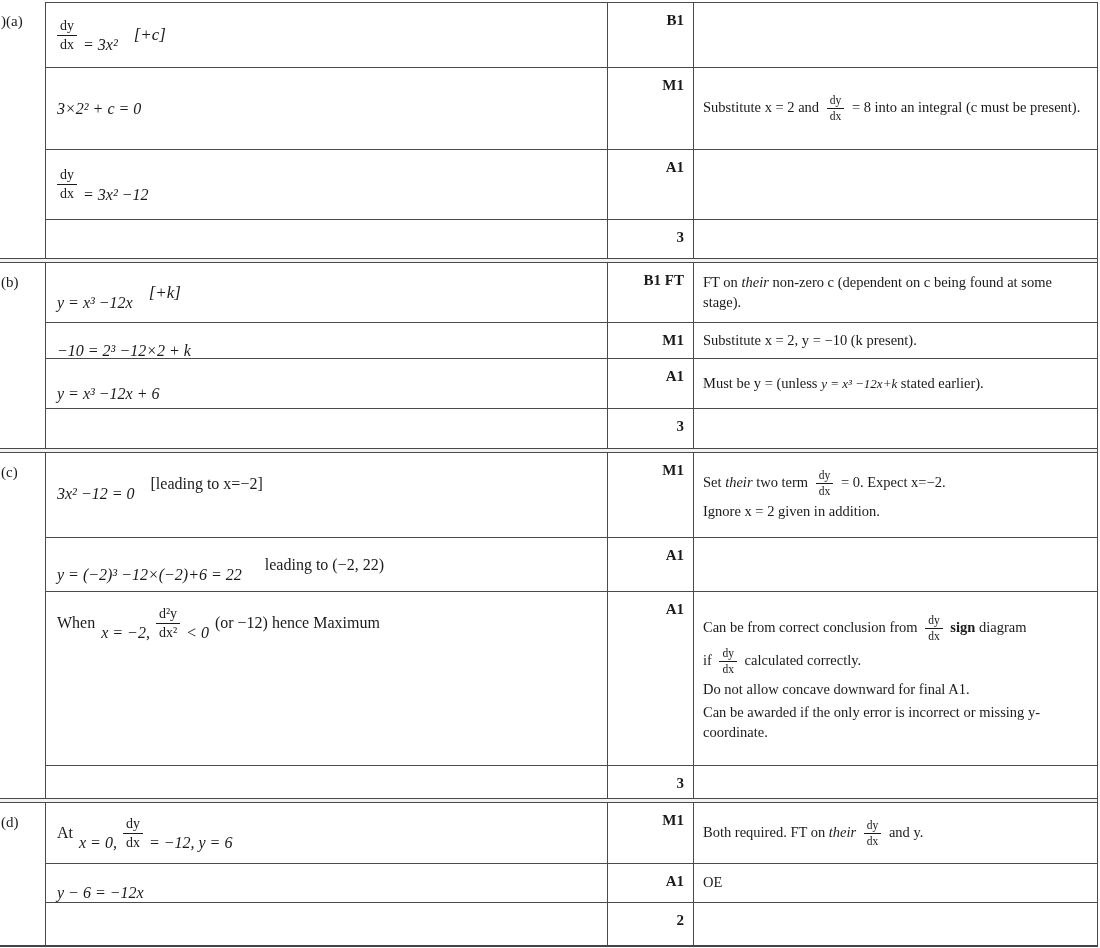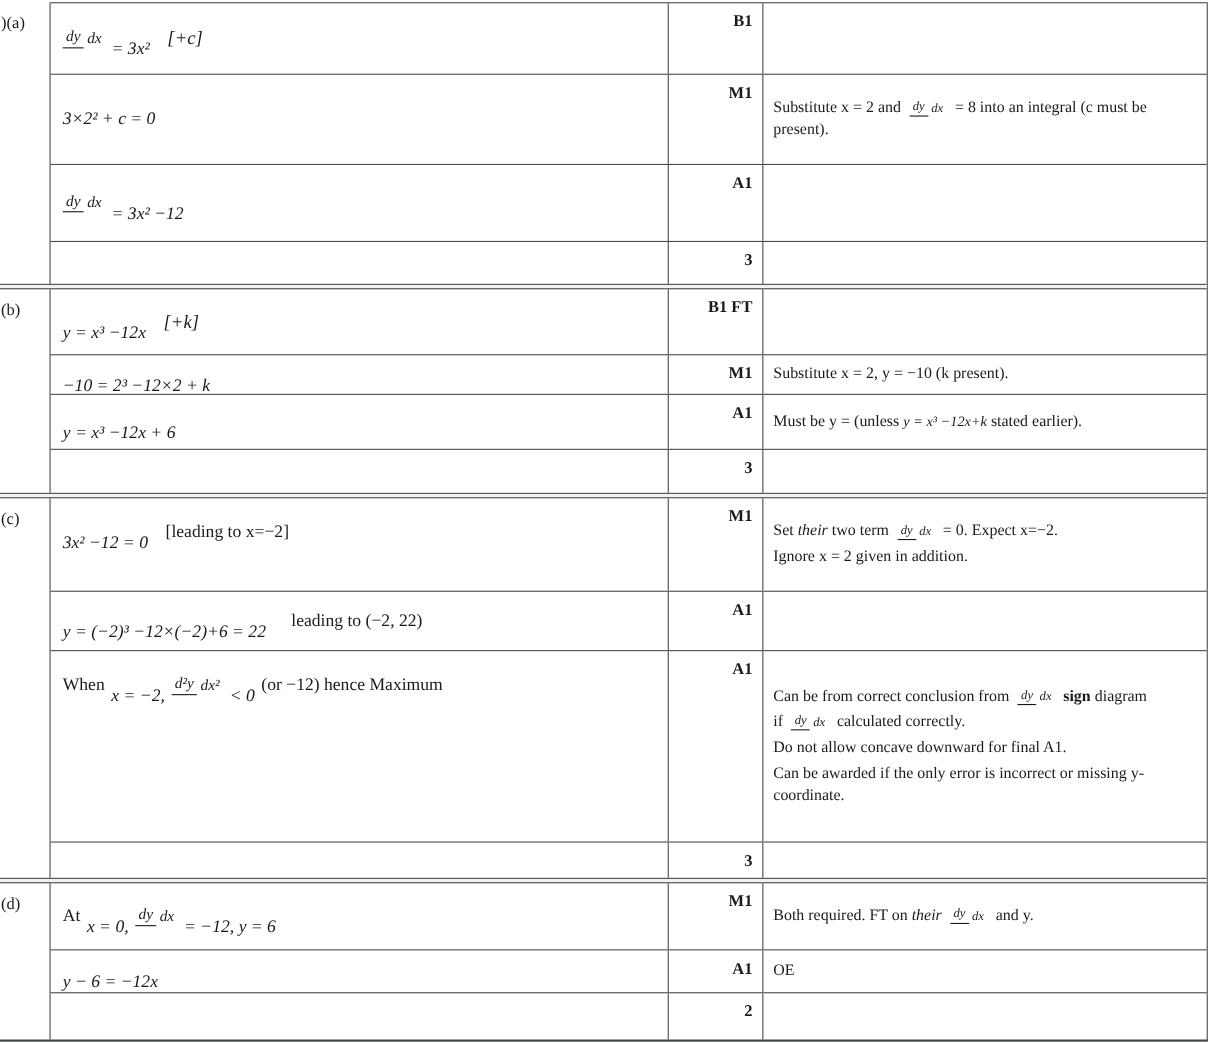--- a/index.html
+++ b/index.html
@@ -40,22 +40,22 @@
     display:flex; flex-direction:column; justify-content:center;
     padding:4px 6px 4px 9px; font-size:14.5px; line-height:1.35;
   }
   .cline { margin:2px 0; }
   .math { font-style:italic;margin-top:20px; }
   .it { font-style:italic; }
   .b { font-weight:bold; }
   .cmath { font-style:italic; font-size:13px; }
   .mrow { display:flex; align-items:center; gap:6px; white-space:nowrap; }
   .frac {
-    display:inline-flex; flex-direction:row; align-items:center;
-    font-style:italic; font-size:14px; line-height:1.12; vertical-align:middle;
+    display:inline-flex; flex-direction:column; align-items:center;
+    font-size:14px; line-height:1.12; vertical-align:middle;
   }
   .frac .fn  { border-bottom:1px solid #1a1a1a; padding:0 3px 1px; }
   .frac .fdn { padding:1px 3px 0; }
   .frac.sm { font-size:11.5px; margin:0 4px; }
   .bracket { margin-left:10px; font-size:17px; font-style:italic; }
   .tail { margin-left:10px; }
   .tail2 { margin-left:17px; }
   .sep {
     height:5px; box-sizing:border-box; background:#f2f2f2;
     border-top:1px solid #4a4a4a; border-bottom:1px solid #4a4a4a;
@@ -133,20 +133,27 @@
       <div class="rows">
 
         <div class="row" style="height:60px">
           <div class="work">
             <div class="mrow">
               <span class="math">y = x³ −12x</span>
               <span class="bracket">[+k]</span>
             </div>
           </div>
           <div class="mark">B1 FT</div>
+          <div class="comment">
+            <div class="cline">
+              <span>FT on</span>
+              <span class="it">their</span>
+              <span>non-zero c (dependent on c being found at some stage).</span>
+            </div>
+          </div>
         </div>
 
         <div class="row" style="height:36px">
           <div class="work">
             <span class="math">−10 = 2³ −12×2 + k</span>
           </div>
           <div class="mark">M1</div>
           <div class="comment">
             <div class="cline">Substitute x = 2, y = −10 (k present).</div>
           </div>

